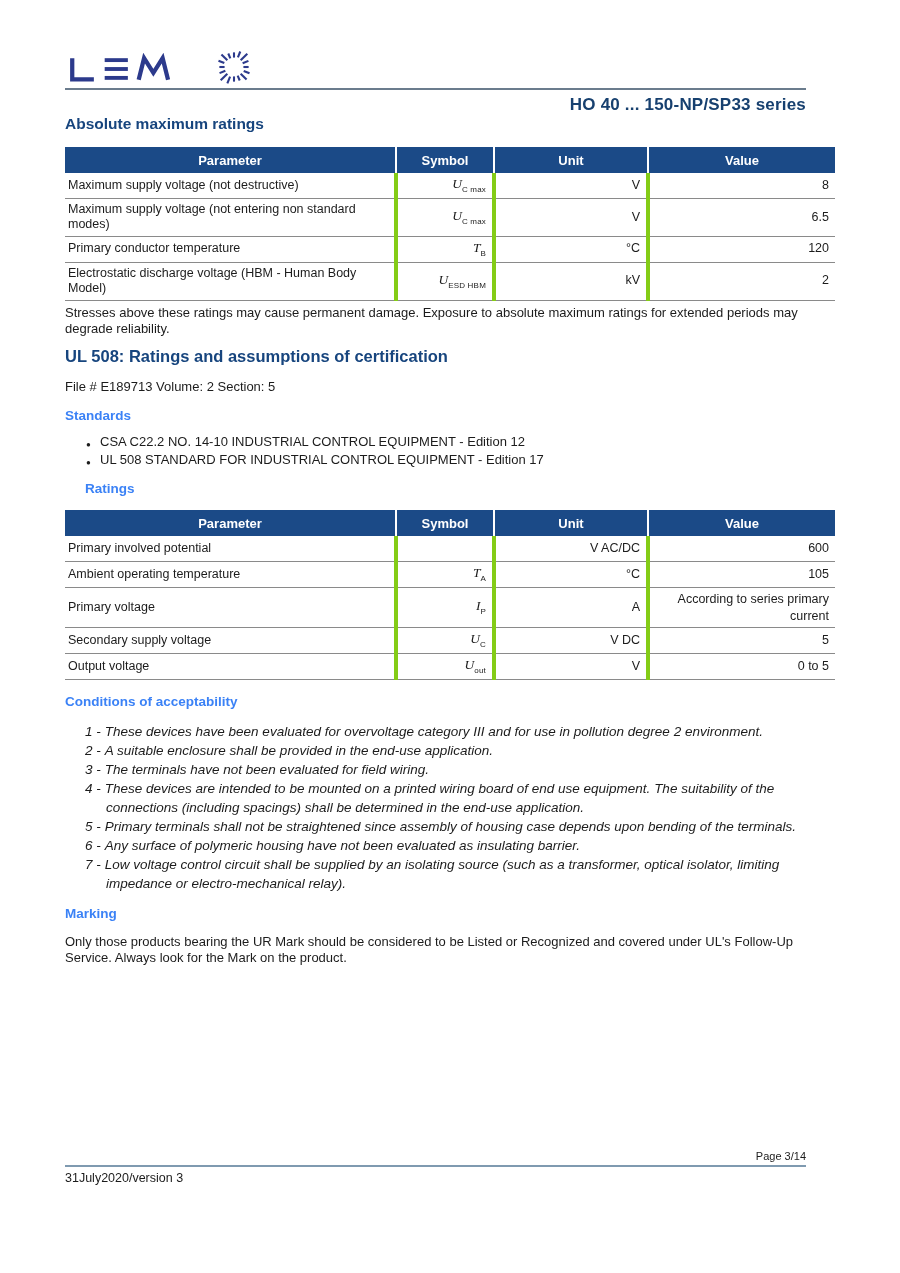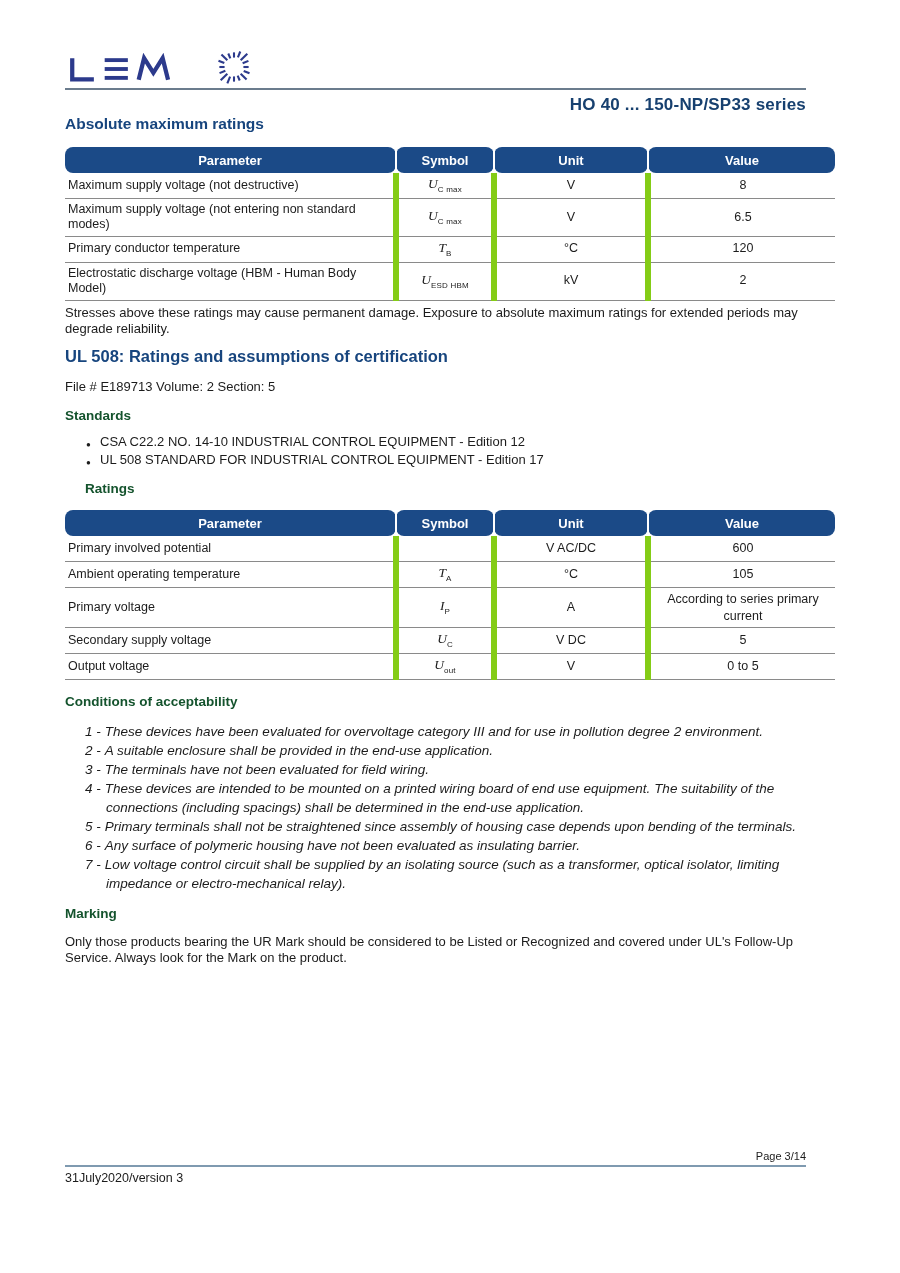--- a/index.html
+++ b/index.html
@@ -46,21 +46,21 @@
   }
   .h-section {
     margin-top: 11px;
     font-size: 16.5px;
     font-weight: bold;
     color: #17457e;
   }
   .h-sub {
     font-size: 13.5px;
     font-weight: bold;
-    color: #14532d;
+    color: #3b82f6;
   }
 
   
   table.ds {
     margin-top: 14px;
     width: 770px;
     border-collapse: collapse;
     table-layout: fixed;
     font-size: 12.5px;
   }
@@ -70,29 +70,28 @@
   table.ds col.c-value  { width: 187px; }
   table.ds th {
     background: #1b4a87;
     color: #ffffff;
     font-weight: bold;
     font-size: 13px;
     height: 26px;
     text-align: center;
     vertical-align: middle;
     border-left: 2px solid #ffffff;
-    border-radius: 8px;
   }
   table.ds th:first-child { border-left: none; }
   table.ds td {
     height: 25px;
     vertical-align: middle;
-    text-align: center;
+    text-align: right;
     border-bottom: 1px solid #8a8a8a;
-    border-left: 6px solid #84cc16;
+    border-left: 4px solid #84cc16;
     padding: 3px 6px;
     line-height: 1.25;
   }
   table.ds td:first-child {
     text-align: left;
     border-left: none;
     padding-left: 3px;
   }
   .sym {
     font-family: "Liberation Serif", "DejaVu Serif", serif;

